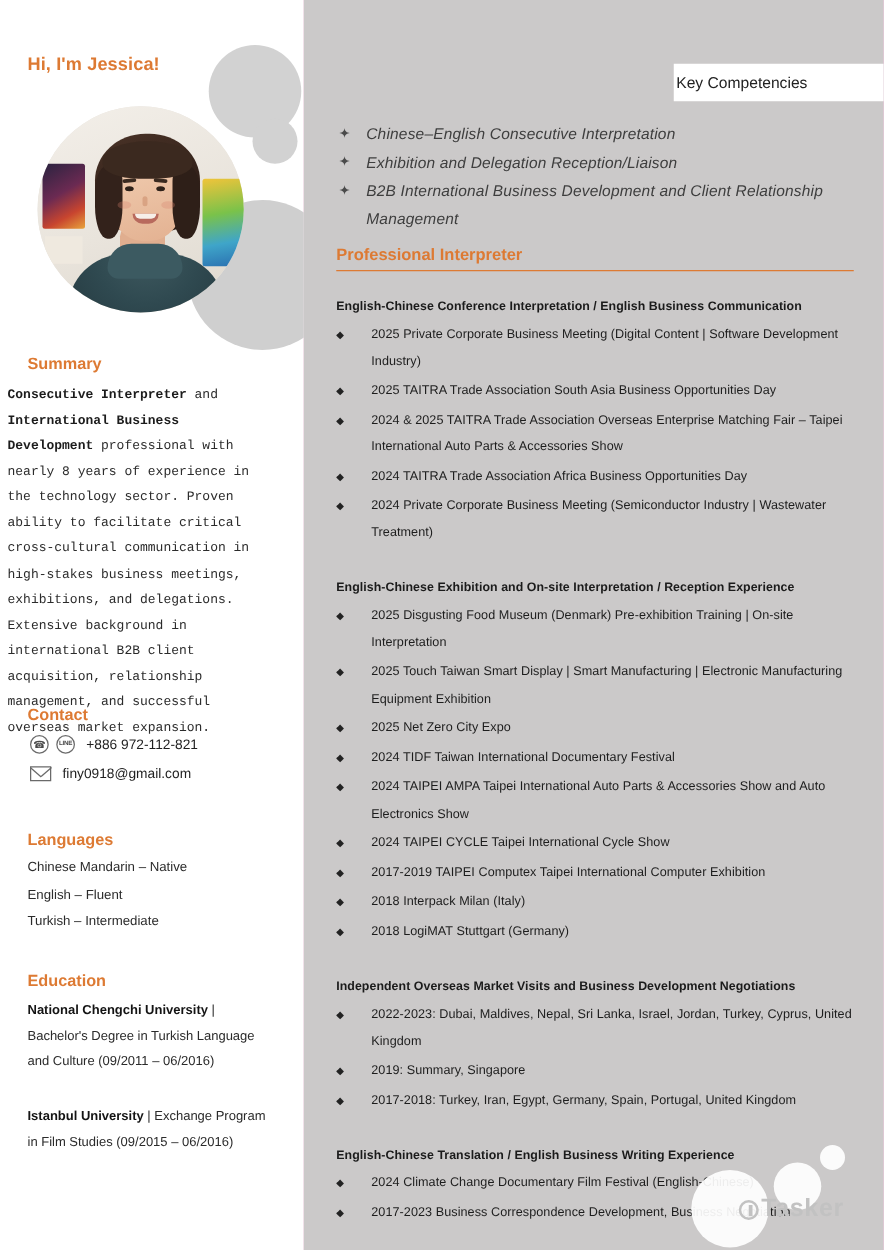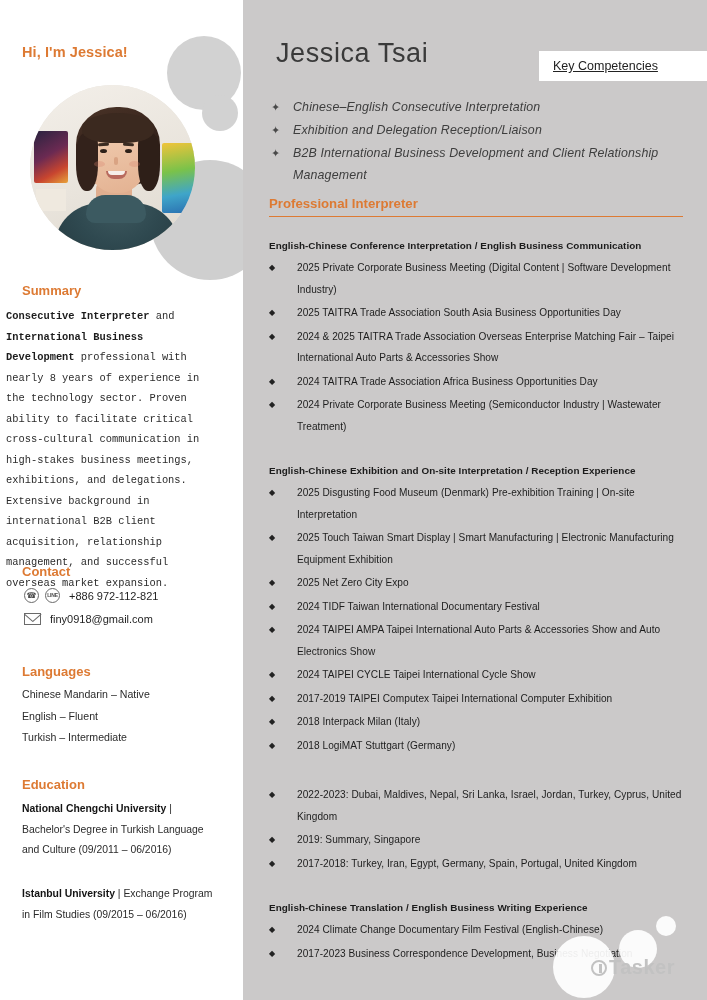--- a/index.html
+++ b/index.html
@@ -152,21 +152,21 @@
     font-size:27px; color:#3a3a3a; font-weight:normal;
     letter-spacing:.6px;
   }
   #kc-box {
     position:absolute; left:296px; top:51px;
     width:190px; height:30px;
     background:#ffffff;
     display:flex; align-items:center;
   }
   #kc-label {
-    margin-left:14px; font-size:12.5px; color:#222; font-weight:normal;text-decoration:underline;
+    margin-left:2px; font-size:12.5px; color:#222; font-weight:normal;
   }
 
   #kc-list { position:absolute; left:28px; top:96px; width:400px; }
   .kc-row { display:flex; margin-bottom:1px; }
   .kc-star {
     width:22px; flex:0 0 22px; color:#4a4a4a; font-size:11px;
     text-align:left; line-height:22px;
   }
   .kc-txt {
     font-size:12.4px; color:#3e3e3e; line-height:22px;
@@ -280,21 +280,20 @@
     <div class="lang-item" id="lang-1">English – Fluent</div>
     <div class="lang-item" id="lang-2">Turkish – Intermediate</div>
 
     <div class="side-h" id="h-edu">Education</div>
     <div class="edu-block" id="edu-0"><b>National Chengchi University</b> | Bachelor's Degree in Turkish Language and Culture (09/2011 – 06/2016)</div>
     <div class="edu-block" id="edu-1"><b>Istanbul University</b> | Exchange Program in Film Studies (09/2015 – 06/2016)</div>
   </aside>
 
   <main id="main">
 
-    <h1 id="name">Jessica Tsai</h1>
 
     <div id="kc-box">
       <span id="kc-label">Key Competencies</span>
     </div>
 
     <div id="kc-list">
         <div class="kc-row">
           <span class="kc-star">✦</span>
           <span class="kc-txt">Chinese–English Consecutive Interpretation</span>
         </div>
@@ -370,20 +369,21 @@
             <span class="exp-bullet">◆</span>
             <span class="exp-txt">2018 Interpack Milan (Italy)</span>
           </div>
           <div class="exp-row">
             <span class="exp-bullet">◆</span>
             <span class="exp-txt">2018 LogiMAT Stuttgart (Germany)</span>
           </div>
         </div>
         <div class="gap"></div>
         <div class="exp-group">
+          <div class="exp-head">Independent Overseas Market Visits and Business Development Negotiations</div>
           <div class="exp-row">
             <span class="exp-bullet">◆</span>
             <span class="exp-txt">2022-2023: Dubai, Maldives, Nepal, Sri Lanka, Israel, Jordan, Turkey, Cyprus, United Kingdom</span>
           </div>
           <div class="exp-row">
             <span class="exp-bullet">◆</span>
             <span class="exp-txt">2019: Summary, Singapore</span>
           </div>
           <div class="exp-row">
             <span class="exp-bullet">◆</span>

